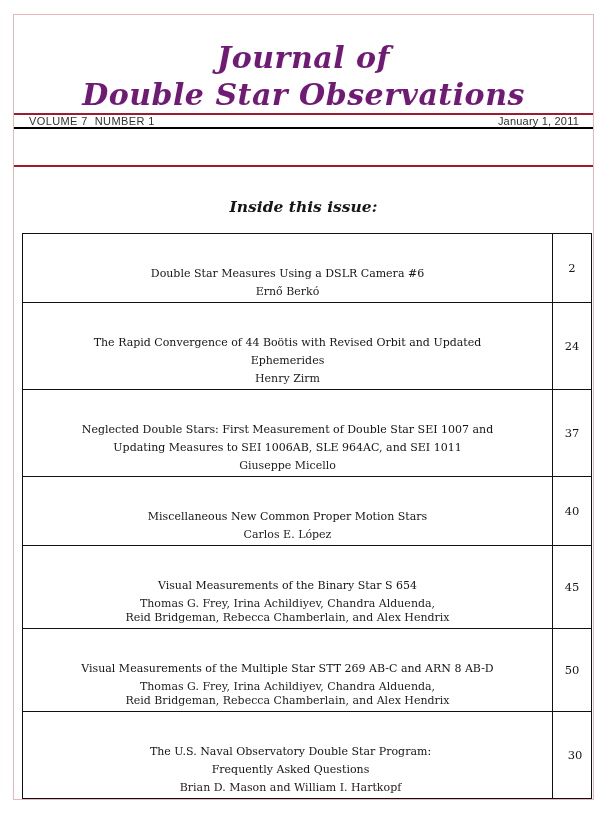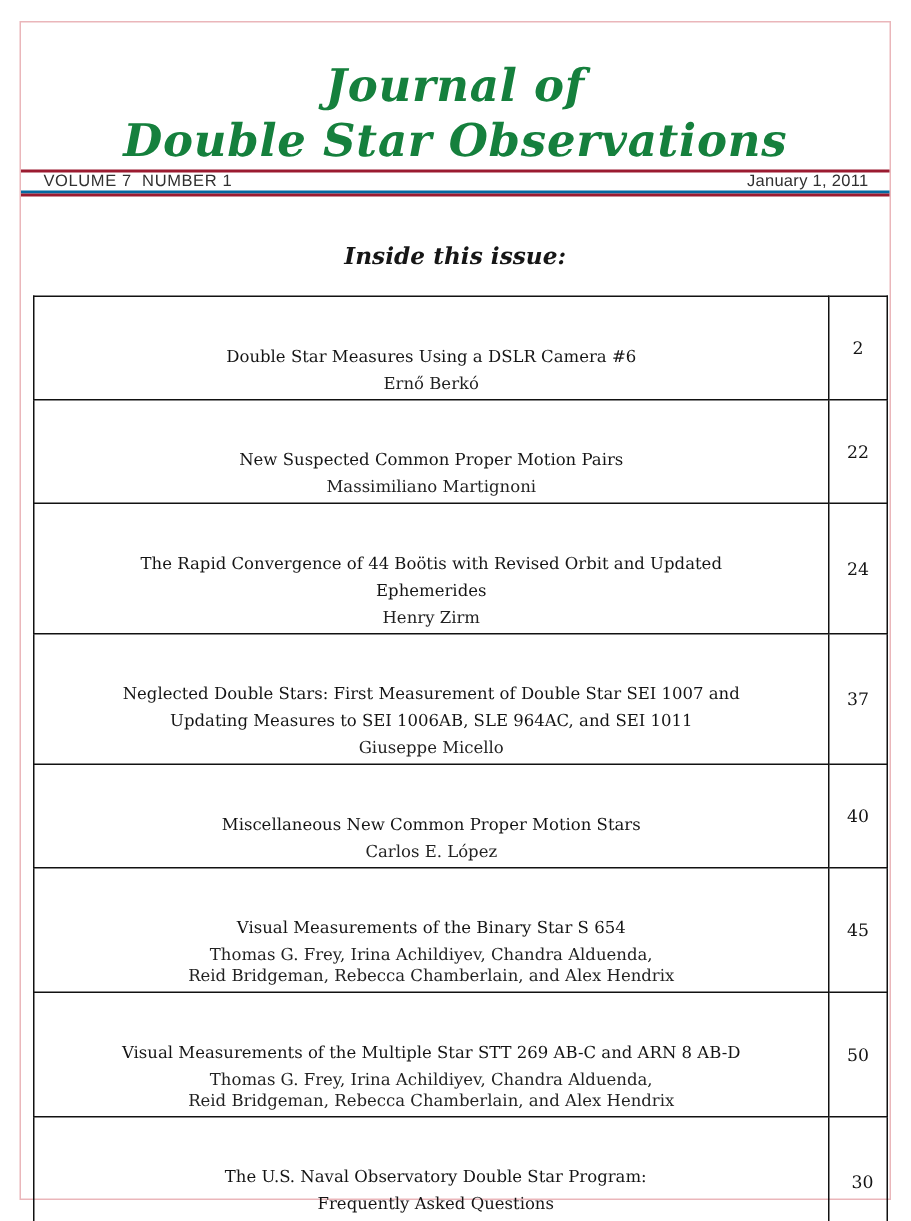--- a/index.html
+++ b/index.html
@@ -37,29 +37,29 @@
     font-size: 12px;
     letter-spacing: 3px;
     color: #141414;
     margin-bottom: 8px;
   }
   .journal-title {
     font-size: 30px;
     line-height: 37px;
     font-weight: bold;
     font-style: italic;
-    color: #15803d;
+    color: #701a75;
     letter-spacing: 0.5px;
   }
   
   .volume-band {
     height: 21px;
     box-sizing: border-box;
     border-top: 2px solid #9b1b30;
-    border-bottom: 2px solid #0369a1;
+    border-bottom: 2px solid #000000;
     display: flex;
     justify-content: space-between;
     align-items: center;
     padding: 0 14px 0 15px;
     font-family: "Liberation Sans", "DejaVu Sans", sans-serif;
     font-size: 11px;
     color: #303030;
   }
   .volume-label { white-space: pre; letter-spacing: 0.4px; }
   .issue-date   { letter-spacing: 0.2px; }
@@ -148,27 +148,20 @@
 
       <table class="toc">
         <tbody>
           <tr class="r1">
             <td class="entry-cell">
               <div class="article-title">Double Star Measures Using a DSLR Camera #6</div>
               <div class="article-authors">Ernő Berkó</div>
             </td>
             <td class="page-cell">2</td>
           </tr>
-          <tr class="r2">
-            <td class="entry-cell">
-              <div class="article-title">New Suspected Common Proper Motion Pairs</div>
-              <div class="article-authors">Massimiliano Martignoni</div>
-            </td>
-            <td class="page-cell">22</td>
-          </tr>
           <tr class="r3">
             <td class="entry-cell">
               <div class="article-title">The Rapid Convergence of 44 Boötis with Revised Orbit and Updated
 Ephemerides</div>
               <div class="article-authors">Henry Zirm</div>
             </td>
             <td class="page-cell">24</td>
           </tr>
           <tr class="r4">
             <td class="entry-cell">

